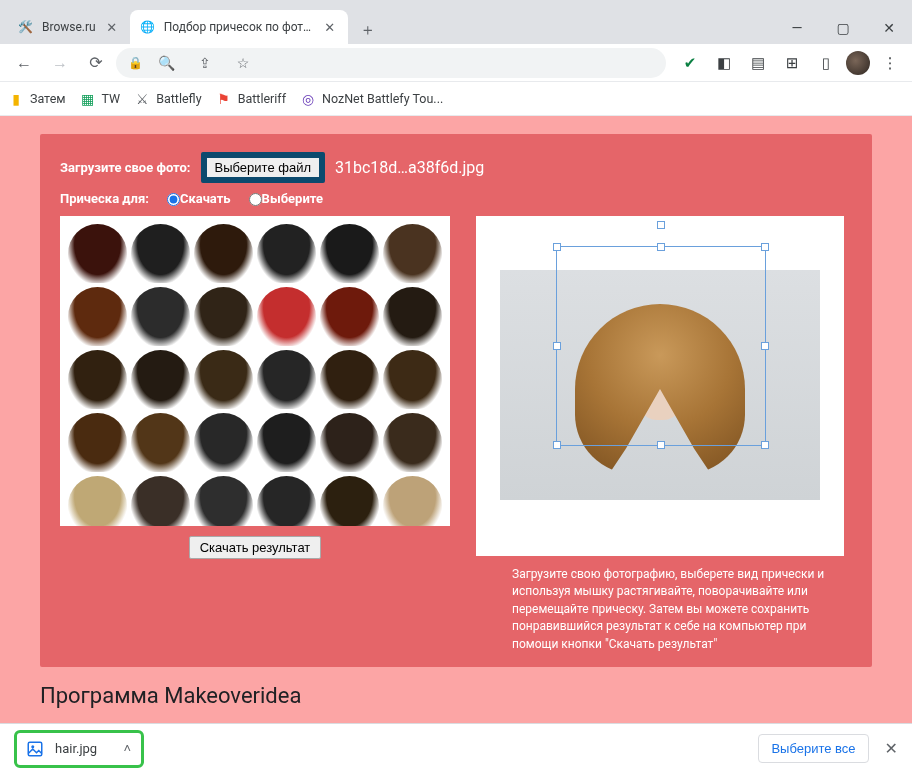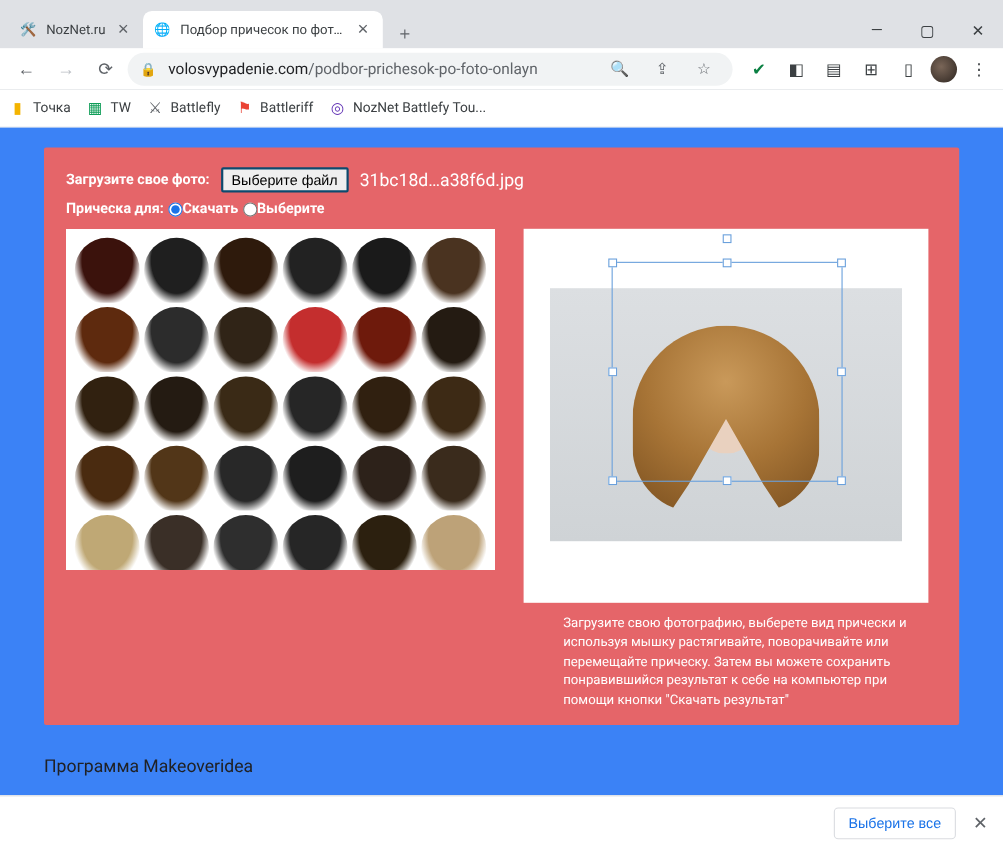--- a/index.html
+++ b/index.html
@@ -31,27 +31,27 @@
 .ext.green { color: #0b8043; }
 .ext.dark { color: #3c4043; }
 .avatar { width: 24px; height: 24px; border-radius: 50%; background: radial-gradient(circle at 40% 40%, #7a6658, #2d2520); }
 
 
 .bookmarks { height: 34px; background: #fff; display: flex; align-items: center; padding: 0 8px; gap: 14px; border-bottom: 1px solid #e8eaed; font-size: 12.5px; color: #3c4043; }
 .bm { display: flex; align-items: center; gap: 6px; }
 .bm .ic { width: 16px; height: 16px; display: flex; align-items: center; justify-content: center; font-size: 14px; }
 
 
-.content { flex: 1; padding: 18px 40px 0 40px; overflow: hidden; background: #3b82f6; }
+.content { flex: 1; padding: 18px 40px 0 40px; overflow: hidden; background: #fca5a5; }
 .hair-app { background: #e56569; padding: 18px 20px 14px 20px; border-radius: 2px; color: #fff; font-size: 13px; }
 .row-top { display: flex; align-items: center; gap: 10px; margin-bottom: 8px; }
 .row-top label { font-weight: bold; }
-.filebtn { background: #efefef; color: #000; border: 2px solid #0c4a6e; padding: 2px 8px; font-size: 13px; border-radius: 2px; }
+.filebtn { background: #efefef; color: #000; border: 6px solid #0c4a6e; padding: 2px 8px; font-size: 13px; border-radius: 2px; }
 .filename { color: #fff; font-size: 16px; }
-.row-gender { display: flex; gap: 4px; margin-bottom: 10px; font-weight: bold; }
+.row-gender { display: flex; gap: 18px; margin-bottom: 10px; font-weight: bold; }
 .row-gender input { vertical-align: middle; accent-color: #1a73e8; }
 
 .app-body { display: flex; gap: 26px; }
 .gallery-wrap { width: 390px; position: relative; }
 .gallery { background: #fff; height: 310px; overflow-y: scroll; padding: 8px; display: grid; grid-template-columns: repeat(6, 1fr); gap: 4px; }
 .hair-thumb { width: 100%; aspect-ratio: 1/1; border-radius: 50% 50% 40% 40%; }
 .dlbtn { display: block; margin: 10px auto 0; background: #efefef; color: #000; border: 1px solid #a9a9a9; padding: 3px 10px; font-size: 13px; border-radius: 2px; }
 
 .preview { width: 368px; }
 .preview-box { background: #fff; padding: 12px; height: 340px; position: relative; }
@@ -62,38 +62,38 @@
 .hair-overlay { position: absolute; top: 34px; left: 50%; transform: translateX(-50%); width: 170px; height: 170px; background: radial-gradient(circle at 50% 30%, #c9995a 0%, #a77436 50%, #7a4f1f 100%); border-radius: 50% 50% 35% 35%; clip-path: polygon(0% 10%, 15% 0%, 85% 0%, 100% 10%, 100% 80%, 80% 100%, 70% 85%, 50% 50%, 30% 85%, 20% 100%, 0% 80%); }
 .sel-box { position: absolute; border: 1px solid #6aa0dc; }
 .sel-outer { left: 80px; top: 30px; width: 210px; height: 200px; }
 .handle { position: absolute; width: 8px; height: 8px; background: #fff; border: 1px solid #6aa0dc; }
 .handle.tl{top:-4px;left:-4px}.handle.tr{top:-4px;right:-4px}.handle.bl{bottom:-4px;left:-4px}.handle.br{bottom:-4px;right:-4px}
 .handle.tm{top:-4px;left:50%;margin-left:-4px}.handle.bm{bottom:-4px;left:50%;margin-left:-4px}
 .handle.ml{left:-4px;top:50%;margin-top:-4px}.handle.mr{right:-4px;top:50%;margin-top:-4px}
 .handle.rot{top:-26px;left:50%;margin-left:-4px}
 .instructions { color:#fff; font-size: 12px; line-height: 1.45; margin-top: 10px; margin-left: 36px; }
 
-.section-title { font-size: 16px; color: #202124; margin-top: 28px; font-weight: 400; }
+.section-title { font-size: 22px; color: #202124; margin-top: 16px; font-weight: 400; }
 
 
 .dl-shelf { height: 50px; border-top: 1px solid #dadce0; display: flex; align-items: center; padding: 0 14px; background: #fff; }
 .dl-item { display: flex; align-items: center; gap: 10px; border: 3px solid #38c24a; border-radius: 6px; padding: 6px 44px 6px 8px; position: relative; font-size: 13px; color: #3c4043; }
 .dl-ic { width: 20px; height: 20px; display:flex;align-items:center;justify-content:center; }
 .dl-item .chev { position: absolute; right: 10px; color: #5f6368; }
 .shelf-right { margin-left: auto; display: flex; align-items: center; gap: 16px; }
 .show-all { color: #1a73e8; font-size: 13px; border: 1px solid #dadce0; padding: 6px 12px; border-radius: 4px; background: #fff; }
 .shelf-x { color: #5f6368; font-size: 16px; }
 </style>
 </head>
 <body>
 
 <div class="titlebar">
   <div class="tab inactive">
     <span class="favicon">🛠️</span>
-    <span class="title">NozNet.ru</span>
+    <span class="title">Browse.ru</span>
     <span class="xclose">✕</span>
   </div>
   <div class="tab active">
     <span class="favicon">🌐</span>
     <span class="title">Подбор причесок по фото онла</span>
     <span class="xclose">✕</span>
   </div>
   <div class="newtab">＋</div>
   <div class="win-controls">
     <div class="win-btn">—</div>
@@ -101,40 +101,39 @@
     <div class="win-btn">✕</div>
   </div>
 </div>
 
 <div class="toolbar">
   <div class="nav-btn">←</div>
   <div class="nav-btn disabled">→</div>
   <div class="nav-btn">⟳</div>
   <div class="omnibox">
     <span class="lock">🔒</span>
-    <span class="url"><span class="dom">volosvypadenie.com</span><span>/podbor-prichesok-po-foto-onlayn</span></span>
     <span class="omni-action">🔍</span>
     <span class="omni-action">⇪</span>
     <span class="omni-action">☆</span>
   </div>
   <div class="ext-row">
     <div class="ext green">✔</div>
     <div class="ext dark">◧</div>
     <div class="ext dark">▤</div>
     <div class="ext dark">⊞</div>
     <div class="ext dark">▯</div>
     <div class="avatar"></div>
     <div class="ext dark">⋮</div>
   </div>
 </div>
 
 <div class="bookmarks">
   <div class="bm">
       <span class="ic" style="color:#f4b400">▮</span>
-      <span>Точка</span>
+      <span>Затем</span>
     </div>
   <div class="bm">
       <span class="ic" style="color:#0f9d58">▦</span>
       <span>TW</span>
     </div>
   <div class="bm">
       <span class="ic" style="color:#5f6368">⚔</span>
       <span>Battlefly</span>
     </div>
   <div class="bm">
@@ -187,20 +186,21 @@
             <div class="hair-thumb" style="background: radial-gradient(at 50% 35%, rgb(30, 30, 30) 0%, rgb(30, 30, 30) 55%, rgba(0, 0, 0, 0) 75%);"></div>
             <div class="hair-thumb" style="background: radial-gradient(at 50% 35%, rgb(45, 34, 26) 0%, rgb(45, 34, 26) 55%, rgba(0, 0, 0, 0) 75%);"></div>
             <div class="hair-thumb" style="background: radial-gradient(at 50% 35%, rgb(58, 43, 28) 0%, rgb(58, 43, 28) 55%, rgba(0, 0, 0, 0) 75%);"></div>
             <div class="hair-thumb" style="background: radial-gradient(at 50% 35%, rgb(191, 168, 117) 0%, rgb(191, 168, 117) 55%, rgba(0, 0, 0, 0) 75%);"></div>
             <div class="hair-thumb" style="background: radial-gradient(at 50% 35%, rgb(58, 47, 39) 0%, rgb(58, 47, 39) 55%, rgba(0, 0, 0, 0) 75%);"></div>
             <div class="hair-thumb" style="background: radial-gradient(at 50% 35%, rgb(46, 46, 46) 0%, rgb(46, 46, 46) 55%, rgba(0, 0, 0, 0) 75%);"></div>
             <div class="hair-thumb" style="background: radial-gradient(at 50% 35%, rgb(38, 38, 38) 0%, rgb(38, 38, 38) 55%, rgba(0, 0, 0, 0) 75%);"></div>
             <div class="hair-thumb" style="background: radial-gradient(at 50% 35%, rgb(44, 32, 15) 0%, rgb(44, 32, 15) 55%, rgba(0, 0, 0, 0) 75%);"></div>
             <div class="hair-thumb" style="background: radial-gradient(at 50% 35%, rgb(189, 162, 120) 0%, rgb(189, 162, 120) 55%, rgba(0, 0, 0, 0) 75%);"></div>
           </div>
+        <button class="dlbtn">Скачать результат</button>
       </div>
 
       <div class="preview">
         <div class="preview-box">
           <div class="photo">
             <div class="face"></div>
             <div class="hair-overlay"></div>
           </div>
           <div class="sel-box sel-outer">
             <div class="handle rot"></div>
@@ -216,17 +216,28 @@
         </div>
         <div class="instructions">Загрузите свою фотографию, выберете вид прически и используя мышку растягивайте, поворачивайте или перемещайте прическу. Затем вы можете сохранить понравившийся результат к себе на компьютер при помощи кнопки "Скачать результат"</div>
       </div>
     </div>
   </div>
 
   <h2 class="section-title">Программа Makeoveridea</h2>
 </div>
 
 <div class="dl-shelf">
+  <div class="dl-item">
+    <span class="dl-ic">
+      <svg width="18" height="18" viewBox="0 0 24 24">
+          <rect x="3" y="3" width="18" height="18" rx="2" fill="none" stroke="#1a73e8" stroke-width="2"></rect>
+          <circle cx="9" cy="9" r="2" fill="#1a73e8"></circle>
+          <path d="M3 18 L9 12 L14 17 L17 14 L21 18" fill="none" stroke="#1a73e8" stroke-width="2"></path>
+        </svg>
+    </span>
+    <span>hair.jpg</span>
+    <span class="chev">˄</span>
+  </div>
   <div class="shelf-right">
     <button class="show-all">Выберите все</button>
     <span class="shelf-x">✕</span>
   </div>
 </div>
 
 </body></html>

